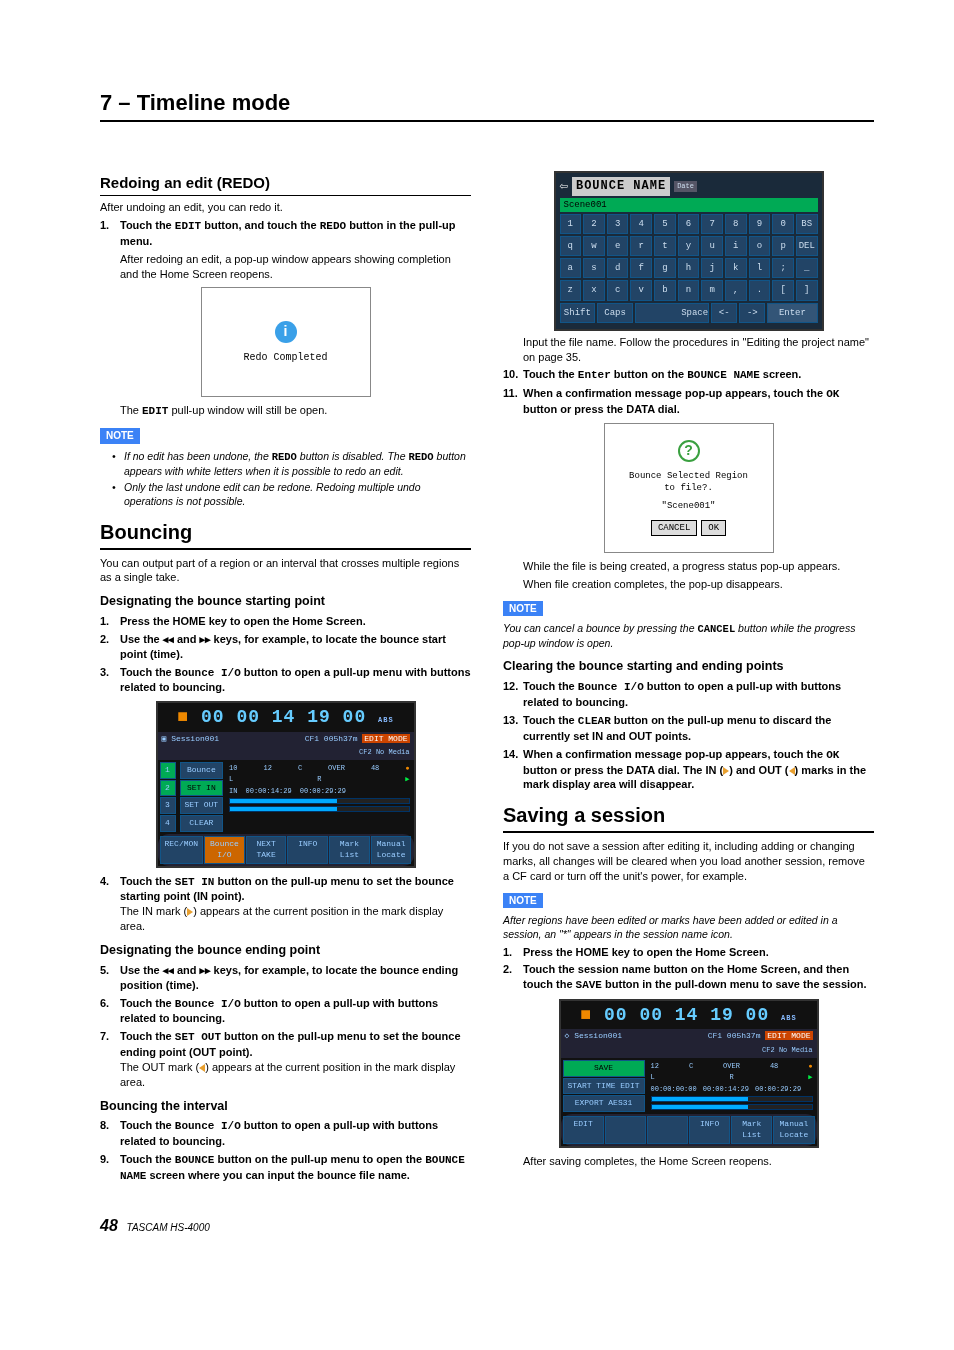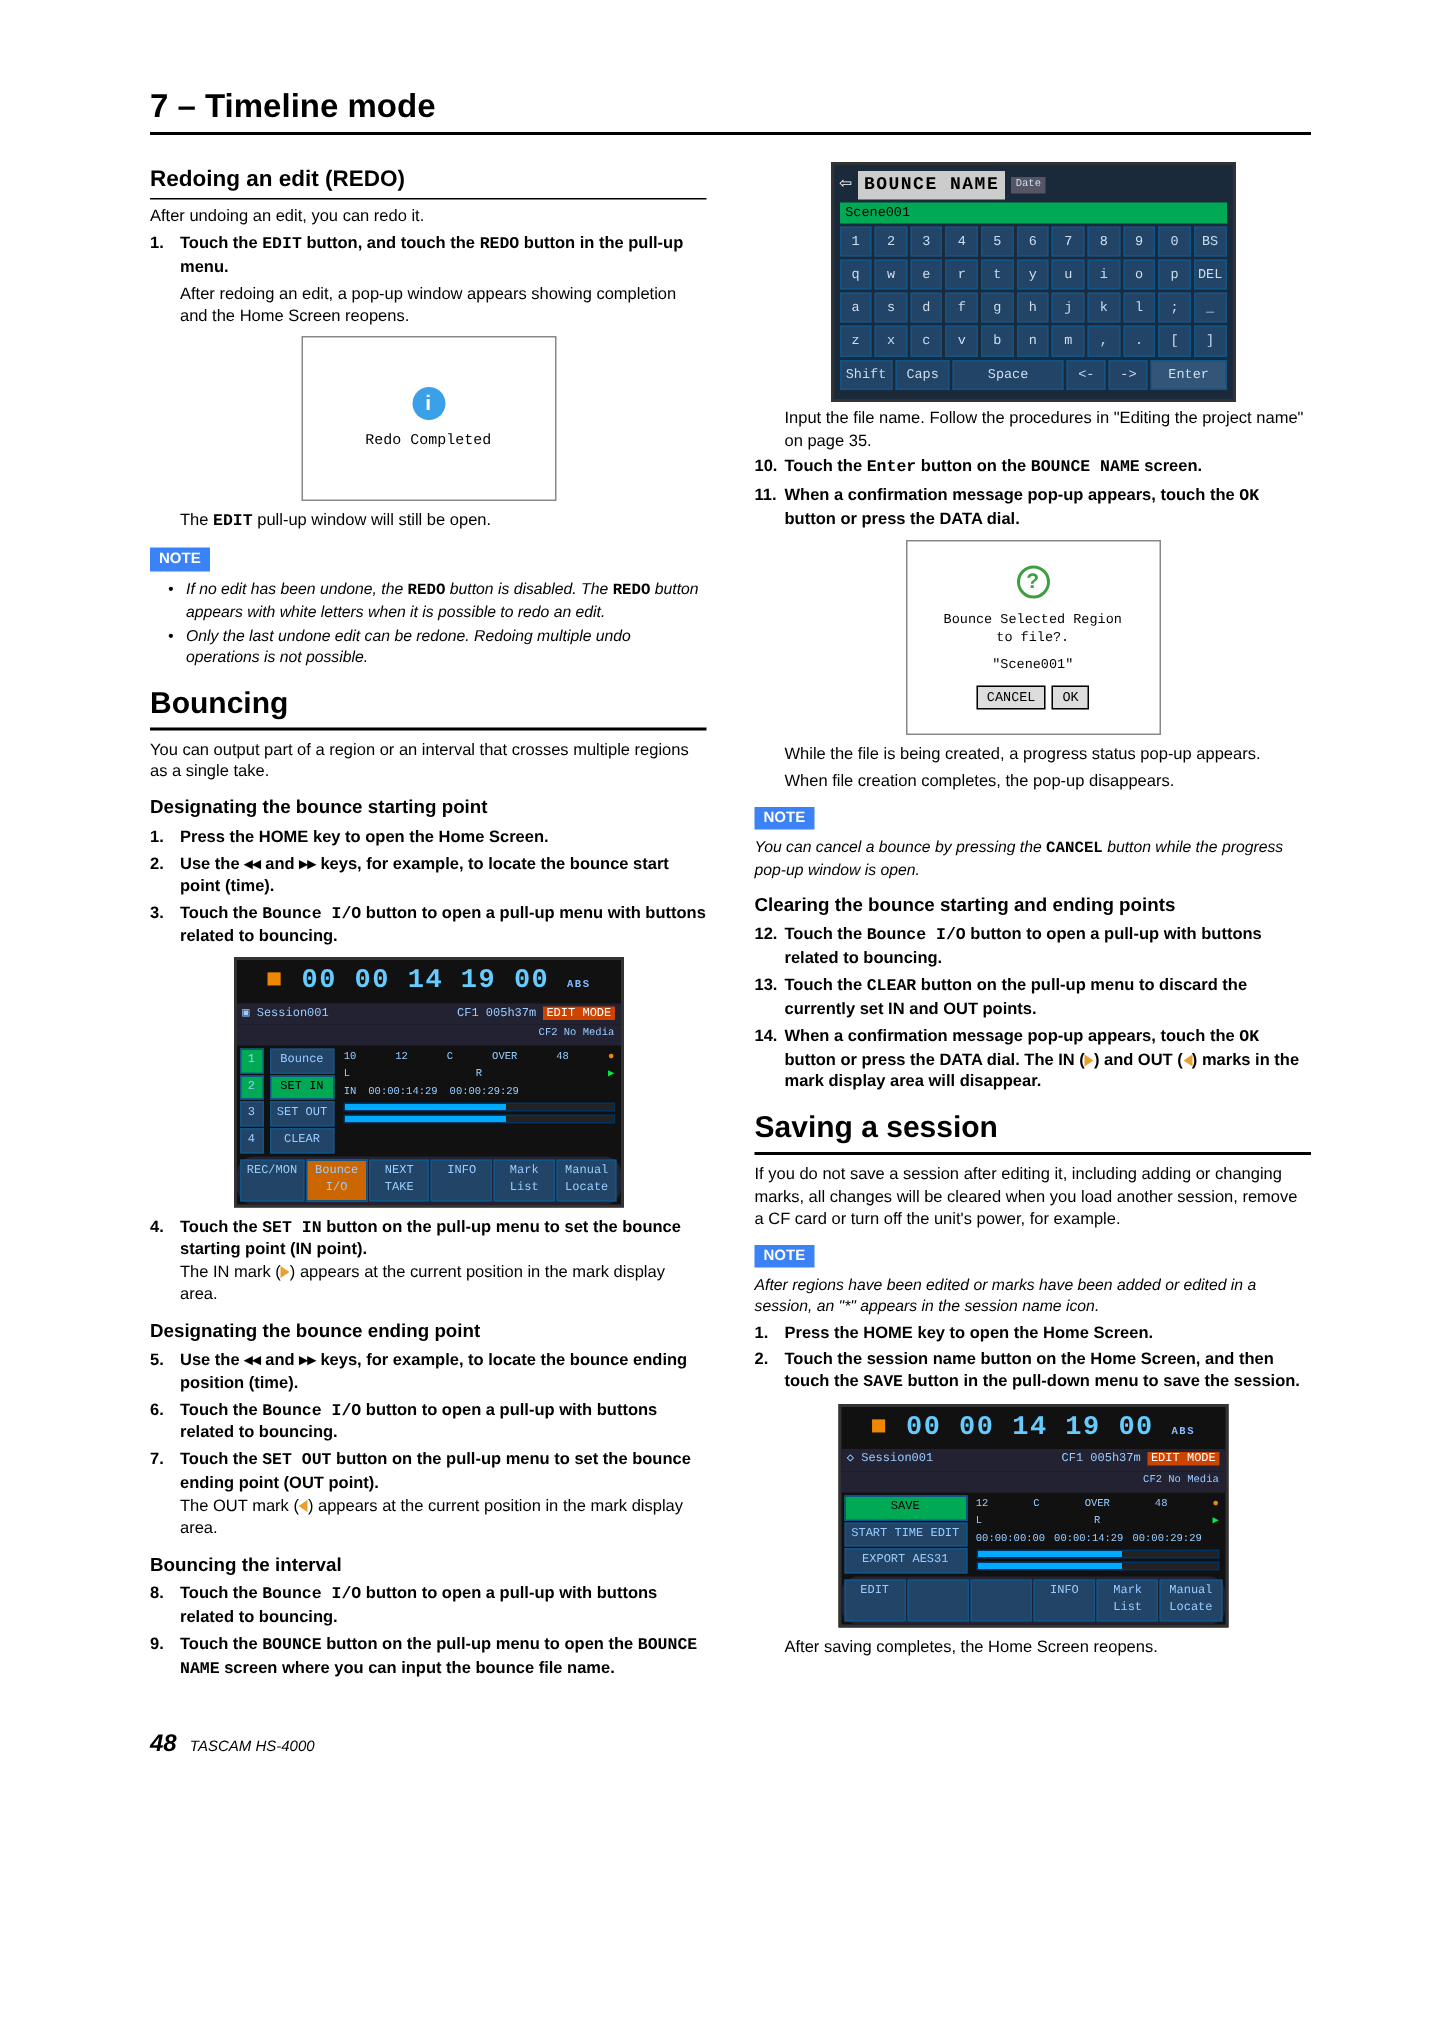--- a/index.html
+++ b/index.html
@@ -1,21 +1,21 @@
 <!DOCTYPE html>
 <html><head>
 <meta charset="utf-8">
 <style>
   * { box-sizing: border-box; margin: 0; padding: 0; }
   html, body { width: 954px; background: #fff; font-family: Arial, Helvetica, sans-serif; color: #000; }
-  .page { width: 954px; padding: 58px 80px 30px 100px; position: relative; }
+  .page { width: 954px; padding: 90px 80px 30px 100px; position: relative; }
   .chapter-title { font-size: 22px; font-weight: bold; color: #000; margin-bottom: 4px; }
   .chapter-rule { height: 2px; background: #000; margin-bottom: 14px; }
   .columns { display: flex; gap: 32px; }
-  .col { flex: 1; font-size: 11px; line-height: 1.35; }
+  .col { flex: 1; font-size: 11px; line-height: 1.35; margin-top: 31px; }
   .h2 { font-size: 15px; font-weight: bold; border-bottom: 1px solid #000; padding-bottom: 2px; margin: 6px 0 4px 0; }
   .h1sect { font-size: 20px; font-weight: bold; border-bottom: 2px solid #000; padding-bottom: 2px; margin: 10px 0 6px 0; }
   .h3 { font-size: 12.5px; font-weight: bold; margin: 8px 0 4px 0; }
   .body { margin: 3px 0; }
   .step { display: flex; margin: 3px 0; }
   .step .num { width: 20px; flex-shrink: 0; font-weight: bold; }
   .step .txt { flex: 1; }
   .bold { font-weight: bold; }
   .mono { font-family: "Courier New", monospace; font-weight: bold; }
   .note-badge { display: inline-block; background: #3b82f6; color: #fff; font-weight: bold; font-size: 10px; padding: 1px 6px; margin: 6px 0 3px 0; }
@@ -46,21 +46,21 @@
 
   .fig-kbd { width:270px; border:2px solid #333; background:#1a2a3a; font-family:"Courier New",monospace; margin:4px auto; padding:4px; }
   .fig-kbd .title { background:#ccc; color:#000; font-weight:bold; font-size:12px; padding:1px 4px; display:inline-block; letter-spacing:1px;}
   .fig-kbd .titlebar { display:flex; align-items:center; gap:4px; margin-bottom:2px;}
   .fig-kbd .arrow { color:#fff; font-size:14px; }
   .fig-kbd .date { background:#556; color:#cde; font-size:7px; padding:1px 3px;}
   .fig-kbd .field { background:#0a5; color:#000; font-size:9px; padding:1px 4px; margin:2px 0;}
   .fig-kbd .krow { display:flex; gap:2px; margin:2px 0;}
   .fig-kbd .key { flex:1; background:#246; border:1px solid #158; color:#cde; text-align:center; font-size:9px; padding:3px 0;}
   .fig-kbd .keyw { flex:1.4; }
-  .fig-kbd .keyспace { flex:3; }
+  .fig-kbd .keyспace { flex:3;text-align:right; }
   .fig-kbd .keyenter { flex:2; background:#357;}
 
   .tri-r { display:inline-block; width:0; height:0; border-top:4px solid transparent; border-bottom:4px solid transparent; border-left:6px solid #e8a030; vertical-align:middle;}
   .tri-l { display:inline-block; width:0; height:0; border-top:4px solid transparent; border-bottom:4px solid transparent; border-right:6px solid #e8a030; vertical-align:middle;}
 </style>
 </head>
 <body>
 
 <div class="page">
   <div class="chapter-title">7 – Timeline mode</div>

